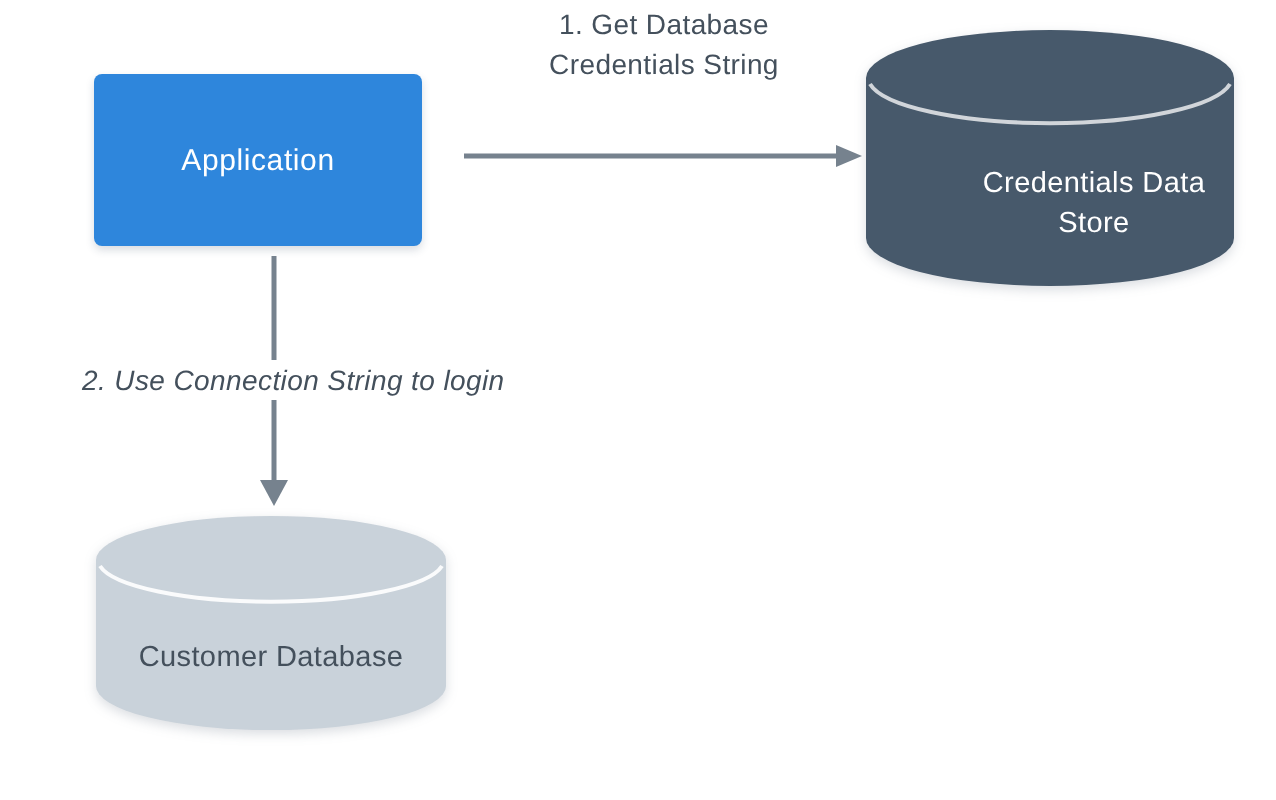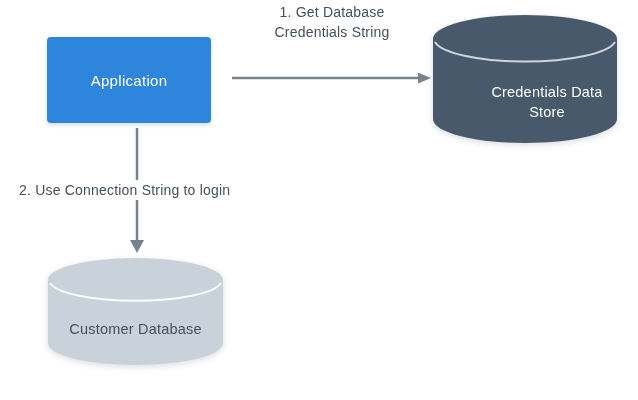--- a/index.html
+++ b/index.html
@@ -40,31 +40,32 @@
     width: 198px;
     text-align: center;
     font-size: 14px;
     font-weight: 500;
     letter-spacing: 0.2px;
     line-height: 20px;
     color: var(--label-text, #44505C);
   }
   .edge-label-2 {
     position: absolute;
-    left: 16px;
+    left: 38px;
     top: 180px;
     font-size: 14px;
     font-weight: 500;
     letter-spacing: 0.2px;
     line-height: 18px;
     color: var(--label-text, #44505C);
     background: var(--background, #ffffff);
     padding: 1px 3px;
     z-index: 3;
     white-space: nowrap;
+    font-style: italic;
   }
   .arrow-svg {
     position: absolute;
     z-index: 1;
   }
   .arrow-h { left: 232px; top: 70px; }
   .arrow-v { left: 128px; top: 128px; }
   .cyl-svg {
     position: absolute;
     filter: drop-shadow(0 2px 3px rgba(70, 85, 105, 0.20));

